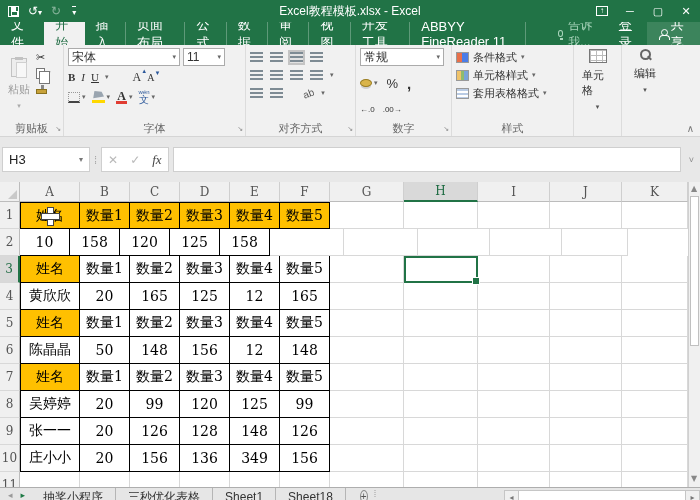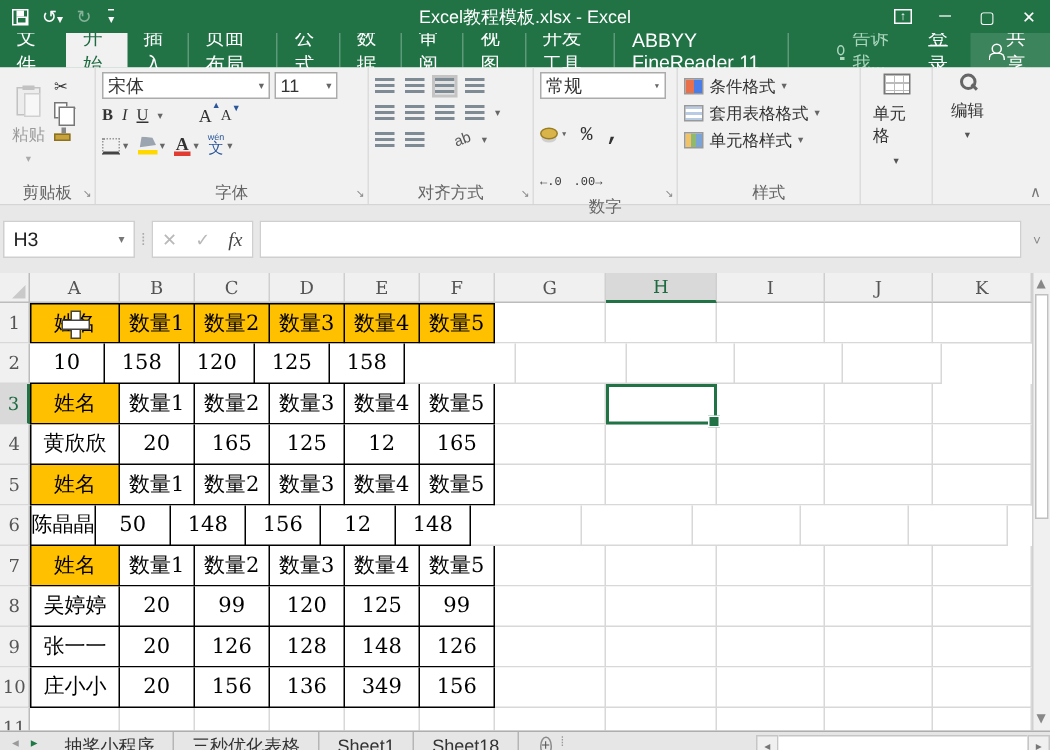--- a/index.html
+++ b/index.html
@@ -295,21 +295,21 @@
         <span class="ddm">▾</span>
       </div>
     </div>
     <div class="rg-label">
         <span>对齐方式</span>
       </div>
     <span class="launcher">↘</span>
   </div>
 
   <div class="rgroup" style="width:96px">
-    <div class="rg-body" style="flex-direction:column; gap:14px;font-family:Liberation Mono, monospace;">
+    <div class="rg-body" style="flex-direction:column; gap:8px;">
       <div class="combo" style="width:84px">
         <span>常规</span>
           <span class="dd">▾</span>
       </div>
       <div class="btnrow" style="gap:9px;">
         <span style="display:flex;align-items:center;gap:2px">
             <span class="ic-coin"></span>
             <span class="ddm">▾</span>
           </span>
         <span style="font-size:13px">%</span>
@@ -327,27 +327,27 @@
   </div>
 
   <div class="rgroup" style="width:122px">
     <div class="rg-body" style="flex-direction:column;">
       <div class="strow">
         <span class="ic-cf"></span>
         <span>条件格式</span>
           <span class="ddm">▾</span>
       </div>
       <div class="strow">
+        <span class="ic-cs"></span>
+        <span>单元格样式</span>
+          <span class="ddm">▾</span>
+      </div>
+      <div class="strow">
         <span class="ic-ft"></span>
         <span>套用表格格式</span>
-          <span class="ddm">▾</span>
-      </div>
-      <div class="strow">
-        <span class="ic-cs"></span>
-        <span>单元格样式</span>
           <span class="ddm">▾</span>
       </div>
     </div>
     <div class="rg-label">
         <span>样式</span>
       </div>
   </div>
 
   <div class="rgroup" style="width:48px">
     <div class="rg-body" style="align-items:flex-start; justify-content:center;">
@@ -466,21 +466,21 @@
       <div class="cell" style="width: 50px;">数量4</div>
       <div class="cell" style="width: 50px;">数量5</div>
       <div class="ecell" style="width: 74px;"></div>
       <div class="ecell" style="width: 74px;"></div>
       <div class="ecell" style="width: 72px;"></div>
       <div class="ecell" style="width: 72px;"></div>
       <div class="ecell" style="width: 66px;"></div>
     </div>
     <div class="grow">
       <div class="rh">6</div>
-      <div class="cell first" style="width: 44px;">陈晶晶</div>
+      <div class="cell first" style="width: 60px;">陈晶晶</div>
       <div class="cell" style="width: 50px;">50</div>
       <div class="cell" style="width: 50px;">148</div>
       <div class="cell" style="width: 50px;">156</div>
       <div class="cell" style="width: 50px;">12</div>
       <div class="cell" style="width: 50px;">148</div>
       <div class="ecell" style="width: 74px;"></div>
       <div class="ecell" style="width: 74px;"></div>
       <div class="ecell" style="width: 72px;"></div>
       <div class="ecell" style="width: 72px;"></div>
       <div class="ecell" style="width: 66px;"></div>

